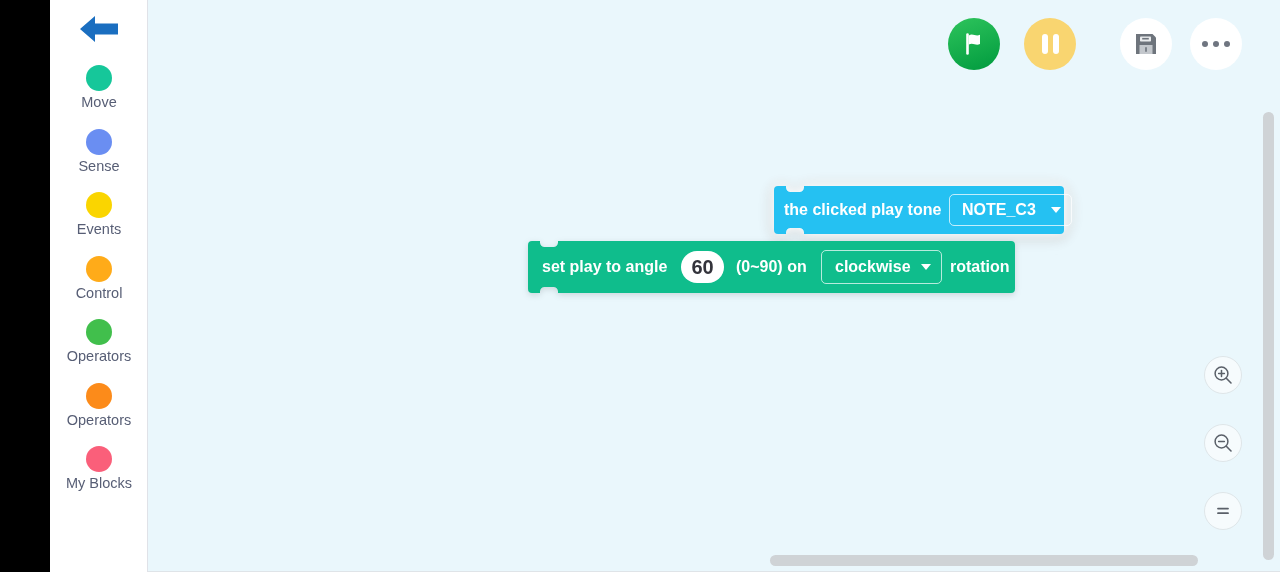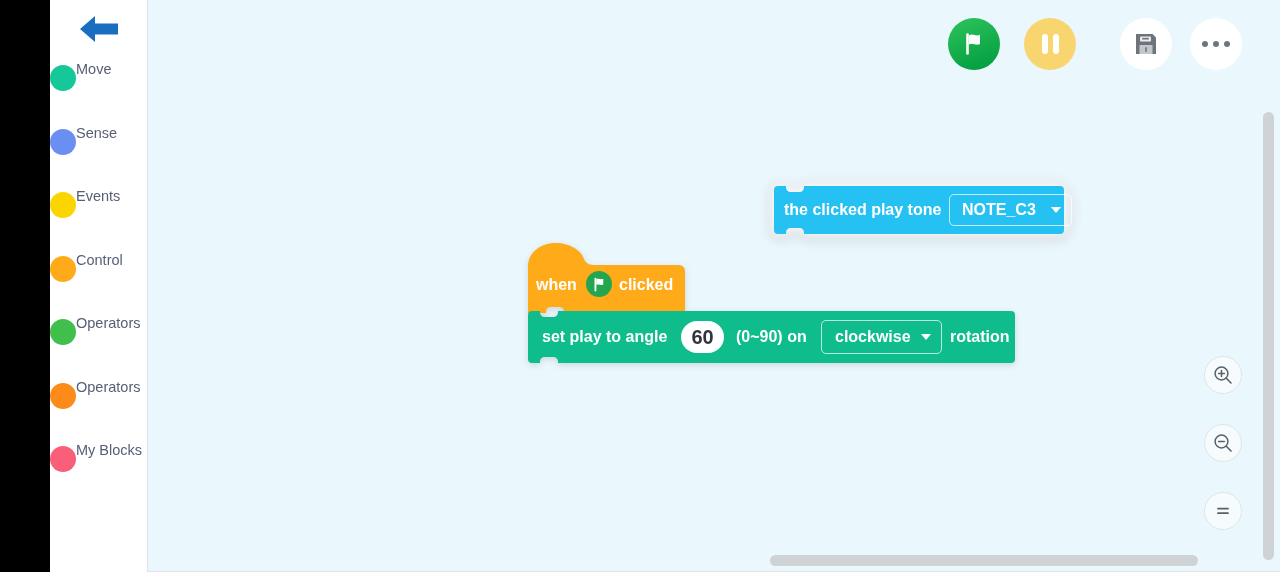--- a/index.html
+++ b/index.html
@@ -37,21 +37,22 @@
     display: flex; align-items: center; justify-content: center;
     cursor: pointer;
   }
   .cat-list {
     position: absolute; left: 0; top: 58px; width: 98px;
   }
   .cat-item {
     width: 98px;
     height: 63.5px;
     display: flex;
-    flex-direction: row;
+    flex-direction: column;
+    align-items: center;
     justify-content: flex-start;
     cursor: pointer;
   }
   .cat-dot {
     width: 26px; height: 26px;
     border-radius: 50%;
     margin-top: 7px;
   }
   .cat-label {
     margin-top: 4px;
@@ -353,33 +354,20 @@
           <div class="blk-txt buzzer-label">the clicked play tone</div>
           <div class="note-field">
             <span>NOTE_C3</span>
             <span class="caret"></span>
           </div>
         </div>
       </div>
 
       <div class="stack">
 
-        <div class="hat-wrap">
-          <svg width="157" height="70" viewBox="0 0 157 70" style="position:absolute;left:0;top:0">
-            <path d="M0 24 C0 8 14 0 28 0 C42 0 54 8 56 16 C58 21 62 22 67 22 H151 a6 6 0 0 1 6 6 v42 h-121 v-1.5 a4.5 4.5 0 0 0 -4.5 -4.5 h-9 a4.5 4.5 0 0 0 -4.5 4.5 V70 H0 z" fill="#ffab19"></path>
-          </svg>
-          <div class="blk-txt hat-when">when</div>
-          <div class="hat-flag">
-            <svg width="15" height="15" viewBox="0 0 24 24">
-              <path d="M5.5 2.5 v19" stroke="#ffffff" stroke-width="3" stroke-linecap="round" fill="none"></path>
-              <path d="M6.8 3.4 c4.2 -2.4 7 1.6 11.2 -0.6 v9.2 c-4.2 2.2 -7 -1.8 -11.2 0.6 z" fill="#ffffff"></path>
-            </svg>
-          </div>
-          <div class="blk-txt hat-click">clicked</div>
-        </div>
 
         <div class="servo-wrap">
           <svg width="487" height="52" viewBox="0 0 487 52" style="position:absolute;left:0;top:0">
             <path d="M0 4 a4 4 0 0 1 4 -4 h8 v1.5 a4.5 4.5 0 0 0 4.5 4.5 h9 a4.5 4.5 0 0 0 4.5 -4.5 V0 h453 a4 4 0 0 1 4 4 v44 a4 4 0 0 1 -4 4 h-453 v-1.5 a4.5 4.5 0 0 0 -4.5 -4.5 h-9 a4.5 4.5 0 0 0 -4.5 4.5 V52 h-8 a4 4 0 0 1 -4 -4 z" fill="#0fbd8c"></path>
           </svg>
           <div class="blk-txt servo-label">set play to angle</div>
           <div class="angle-oval">
             <span>60</span>
           </div>
           <div class="blk-txt servo-range">(0~90) on</div>

